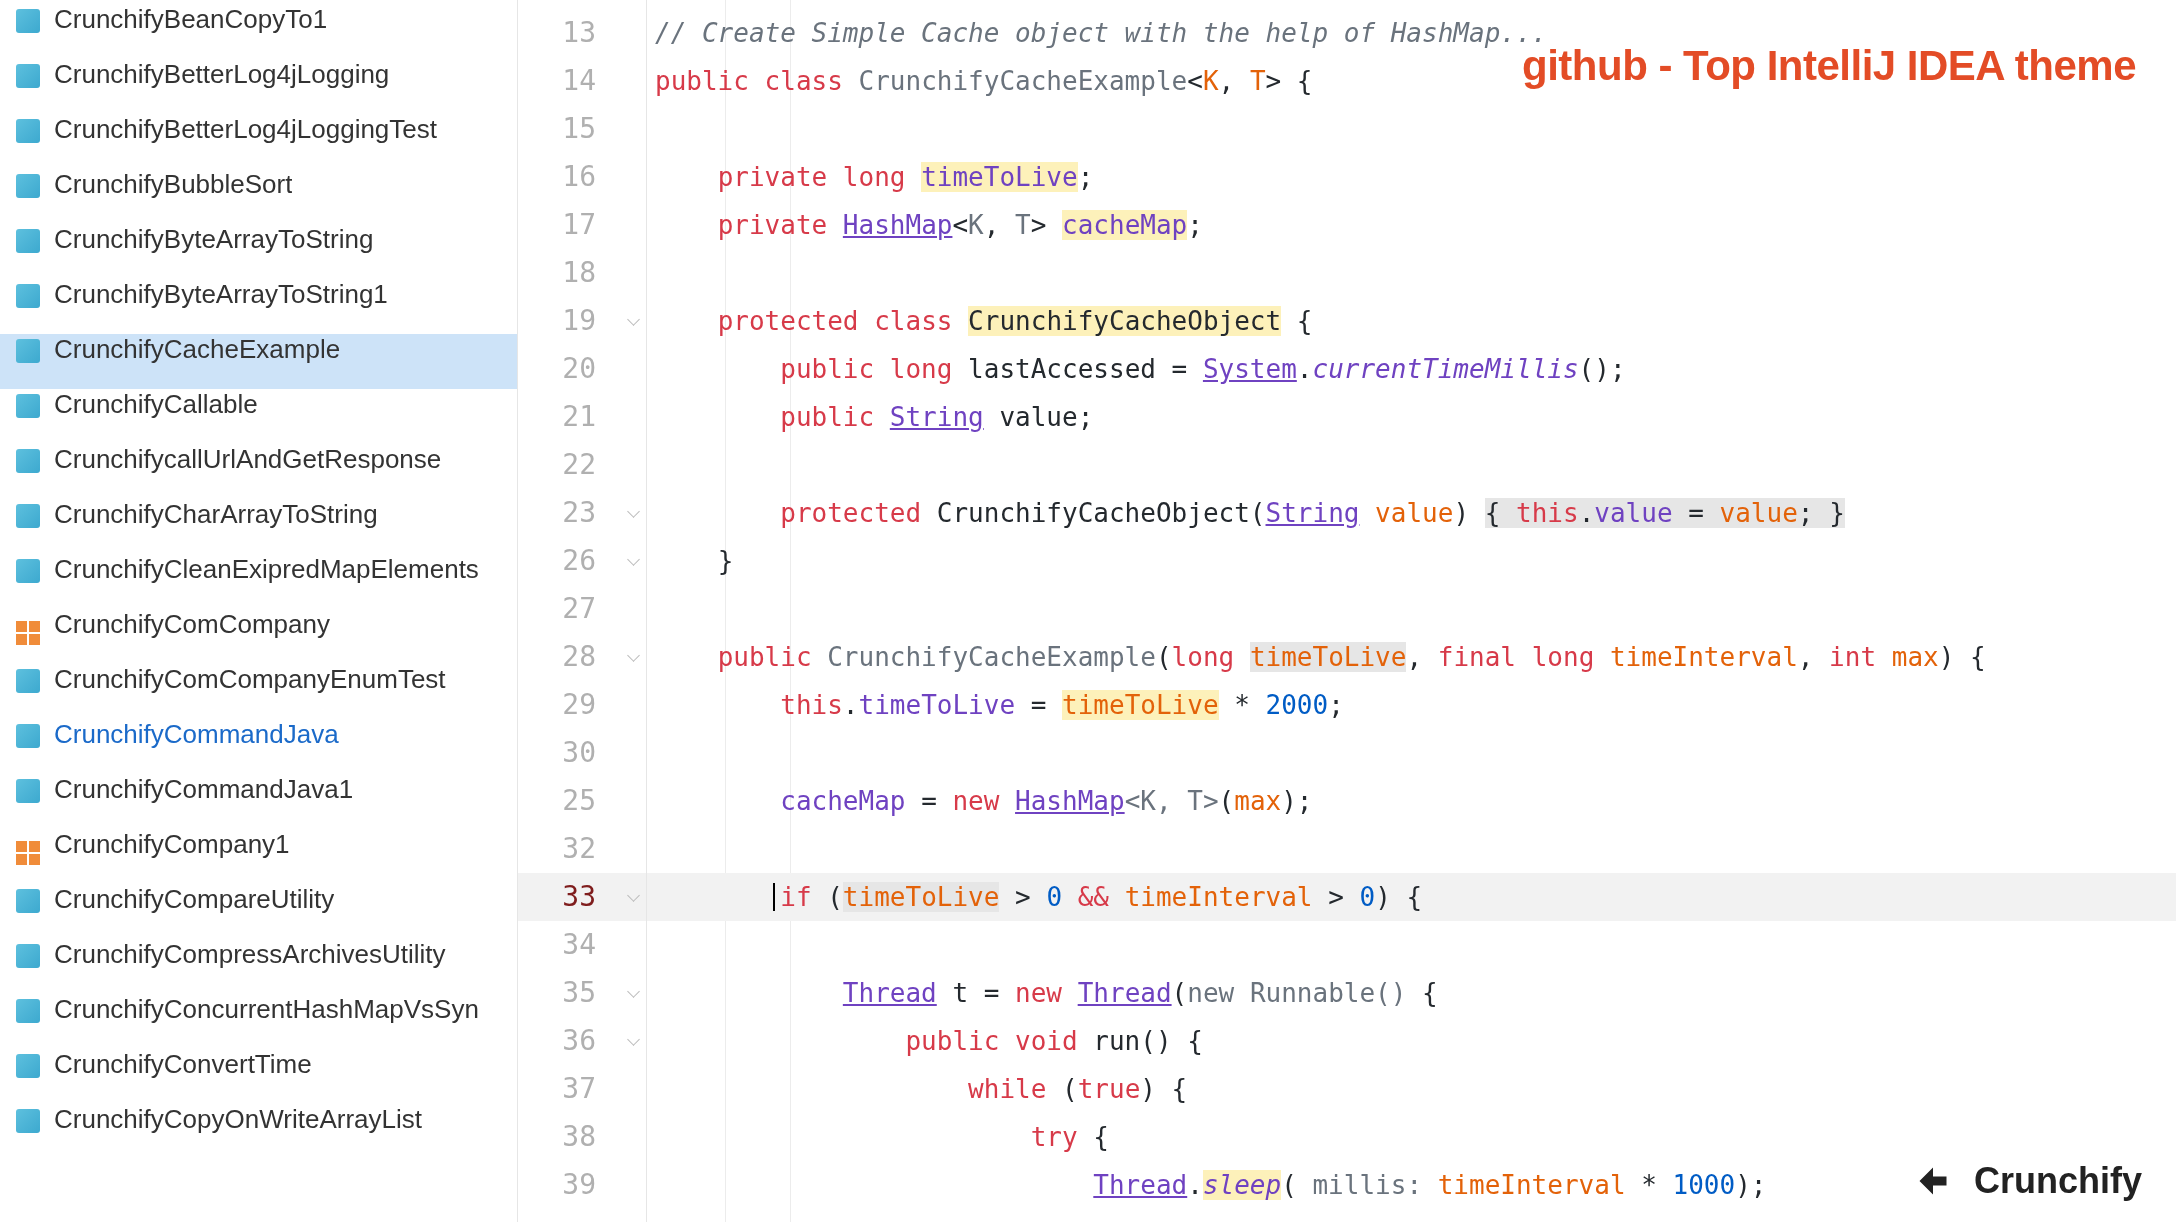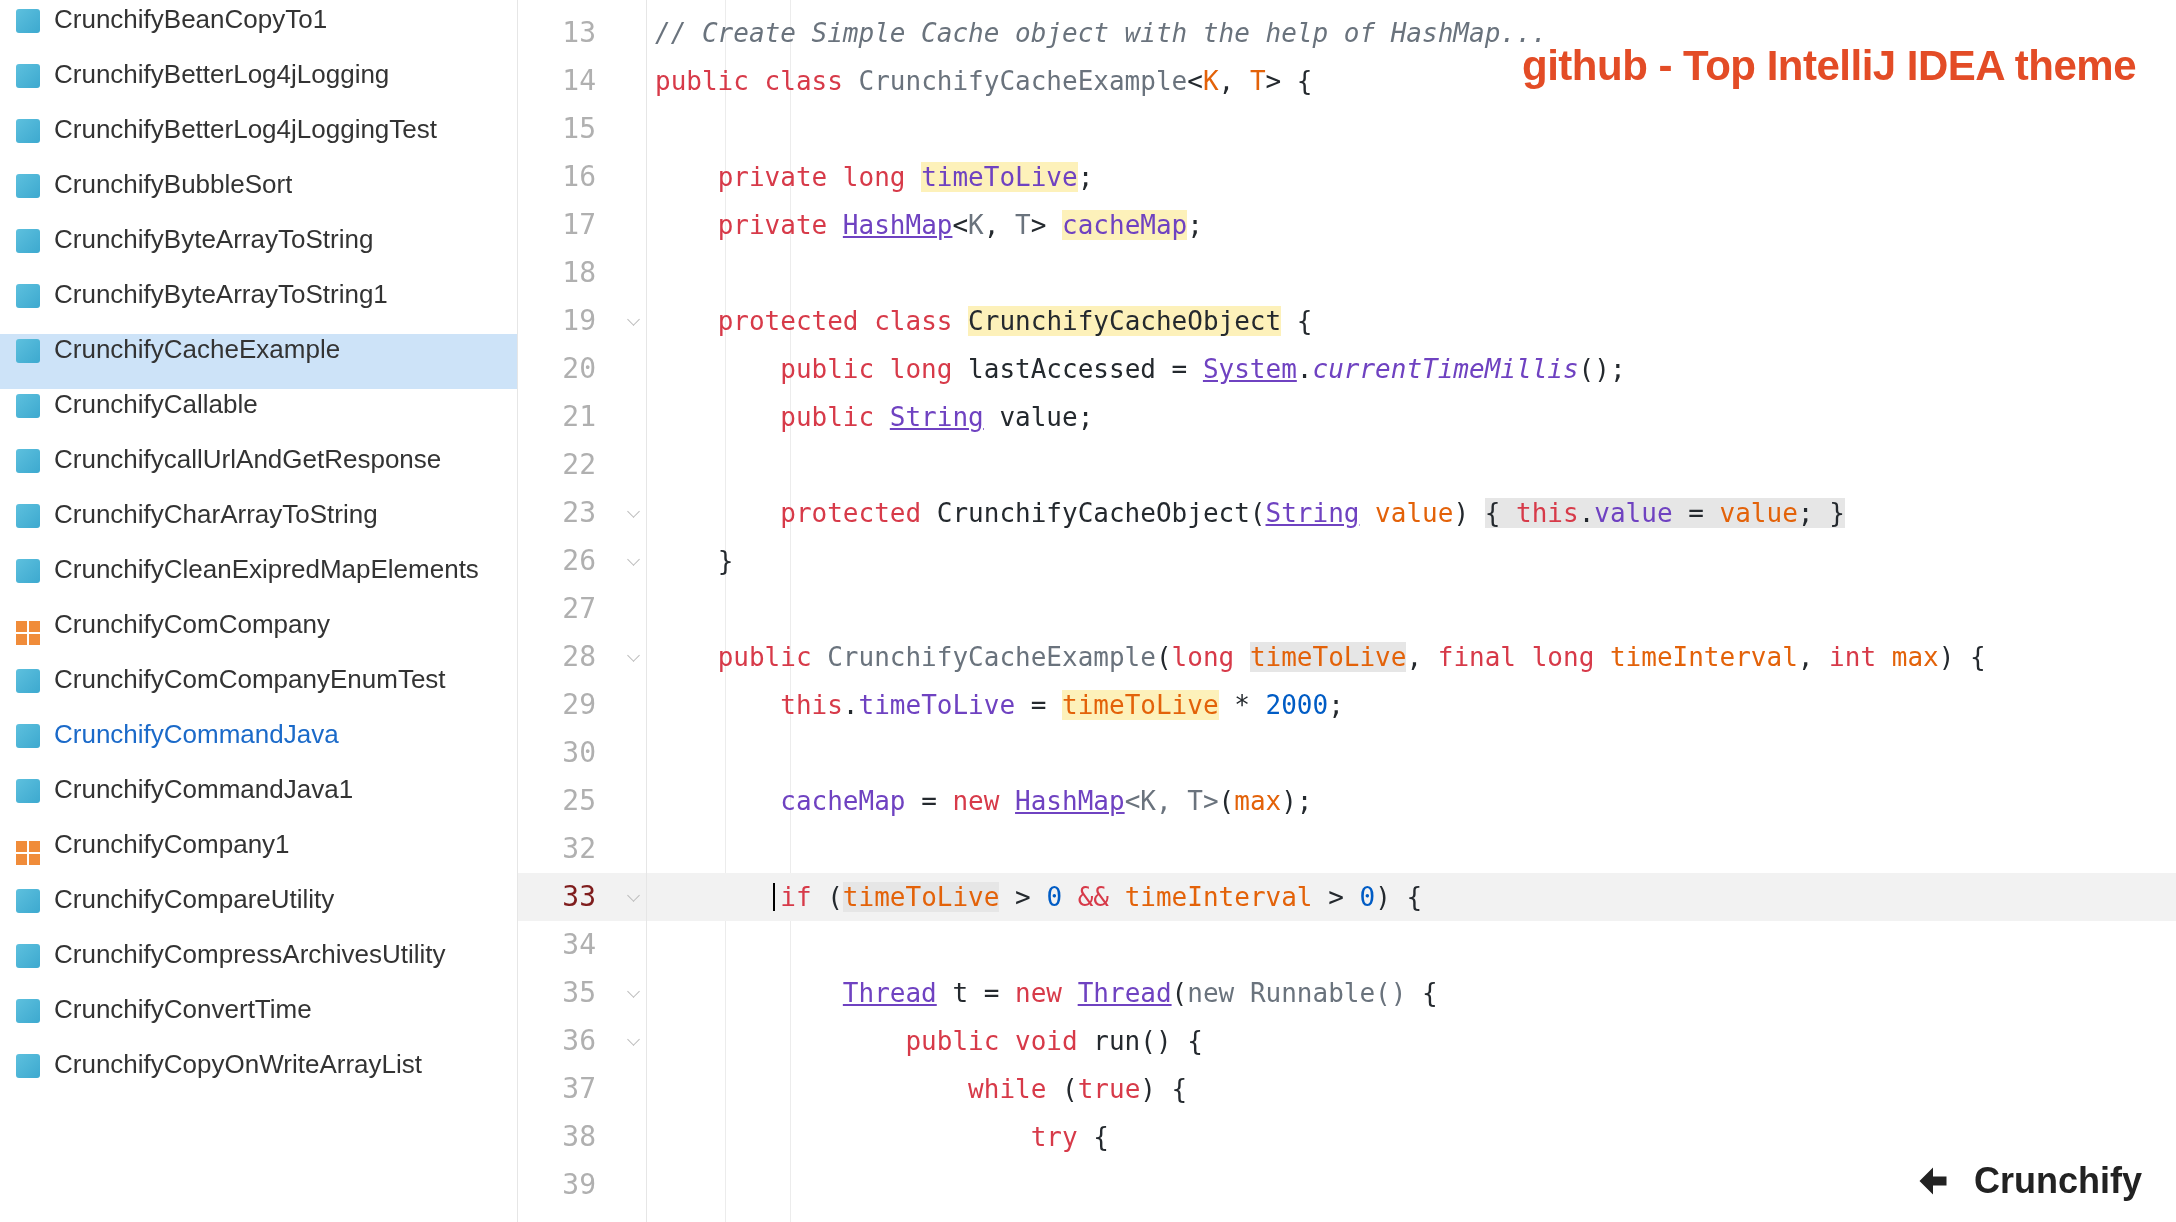--- a/index.html
+++ b/index.html
@@ -120,20 +120,24 @@
         <span class="icon ico-pkg"></span>
         <span class="label">CrunchifyCompany1</span>
       </div>
       <div class="tree-item">
         <span class="icon ico-class"></span>
         <span class="label">CrunchifyCompareUtility</span>
       </div>
       <div class="tree-item">
         <span class="icon ico-class"></span>
         <span class="label">CrunchifyCompressArchivesUtility</span>
+      </div>
+      <div class="tree-item">
+        <span class="icon ico-class"></span>
+        <span class="label">CrunchifyConcurrentHashMapVsSyn</span>
       </div>
       <div class="tree-item">
         <span class="icon ico-class"></span>
         <span class="label">CrunchifyConvertTime</span>
       </div>
       <div class="tree-item">
         <span class="icon ico-class"></span>
         <span class="label">CrunchifyCopyOnWriteArrayList</span>
       </div>
     </div>
@@ -211,20 +215,21 @@
     <div class="line"> </div>
 
     <div class="line">            <span class="c-typ">Thread</span> <span class="c-def">t</span> <span class="c-def">=</span> <span class="c-kw">new</span> <span class="c-typ">Thread</span><span class="c-def">(</span><span class="c-gray"><span>new</span> <span>Runnable</span><span>(</span><span>)</span></span> <span class="c-def">{</span></div>
 
     <div class="line">                <span class="c-kw">public</span> <span class="c-kw">void</span> <span class="c-def">run</span><span class="c-def">(</span><span class="c-def">)</span> <span class="c-def">{</span></div>
 
     <div class="line">                    <span class="c-kw">while</span> <span class="c-def">(</span><span class="c-kw">true</span><span class="c-def">)</span> <span class="c-def">{</span></div>
 
     <div class="line">                        <span class="c-kw">try</span> <span class="c-def">{</span></div>
 
+    <div class="line">                            <span class="c-typ">Thread</span><span class="c-def">.</span><span class="c-mth hl-y">sleep</span><span class="c-def">(</span> <span class="c-gray">millis:</span> <span class="c-var">timeInterval</span> <span class="c-def">*</span> <span class="c-num">1000</span><span class="c-def">)</span><span class="c-def">;</span></div>
 
     <div class="hero">github - Top IntelliJ IDEA theme</div>
     <div class="brand">
       <svg viewBox="0 0 24 24">
           <path fill="#222" d="M3 12l9-9v6h9v6h-9v6z"></path>
         </svg>
       <span>Crunchify</span>
     </div>
   </div>
 </div>

